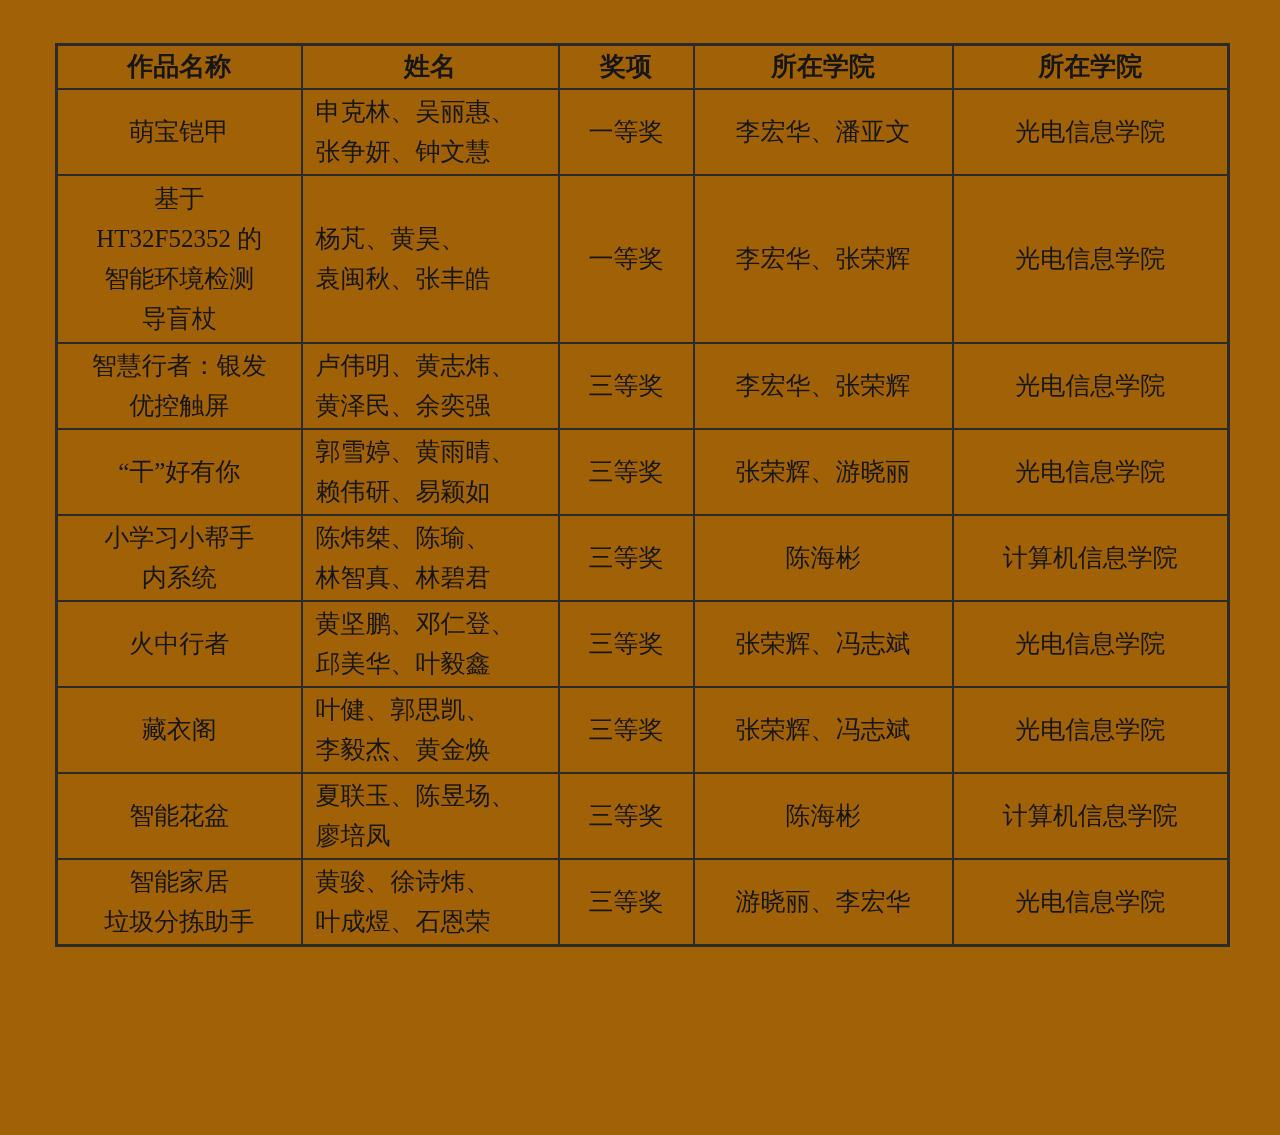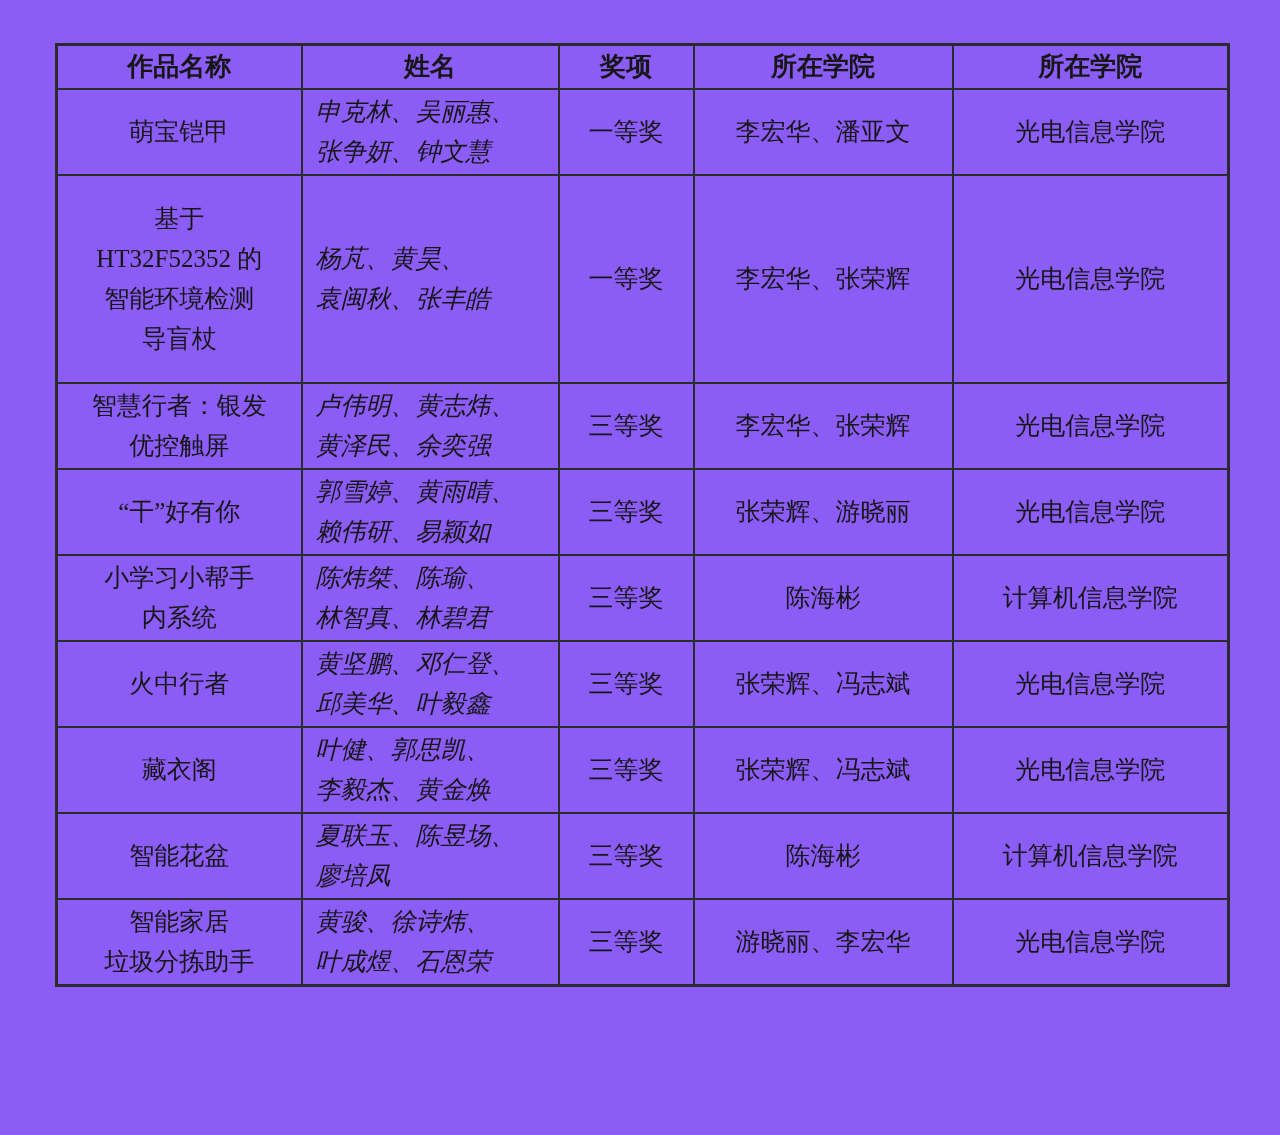--- a/index.html
+++ b/index.html
@@ -7,21 +7,21 @@
     width: 1280px;
     height: 1135px;
     background: #ffffff;
     font-family: "Liberation Serif", "DejaVu Serif", serif;
     color: #161616;
   }
   .page {
     position: relative;
     width: 1280px;
     height: 1135px;
-    background: #8b5cf6;
+    background: #a16207;
     overflow: hidden;
   }
   table.awards {
     position: absolute;
     left: 55px;
     top: 43px;
     width: 1172px;
     border-collapse: collapse;
     table-layout: fixed;
     border: 3px solid #2b2b2b;
@@ -37,26 +37,25 @@
     overflow: hidden;
     padding: 2px 4px;
   }
   table.awards thead tr { height: 44px; }
   table.awards thead th {
     font-weight: bold;
     font-size: 26px;
     line-height: 1.2;
   }
   table.awards tbody tr { height: 83px; }
-  table.awards tbody tr.tall { height: 208px; }
+  table.awards tbody tr.tall { height: 168px; }
   table.awards td.col-names {
     text-align: left;
     padding-left: 13px;
     padding-right: 6px;
-    font-style: italic;
   }
 </style>
 </head>
 <body>
 
 <div class="page">
   <table class="awards">
     <colgroup>
       <col style="width:245px">
       <col style="width:257px">

